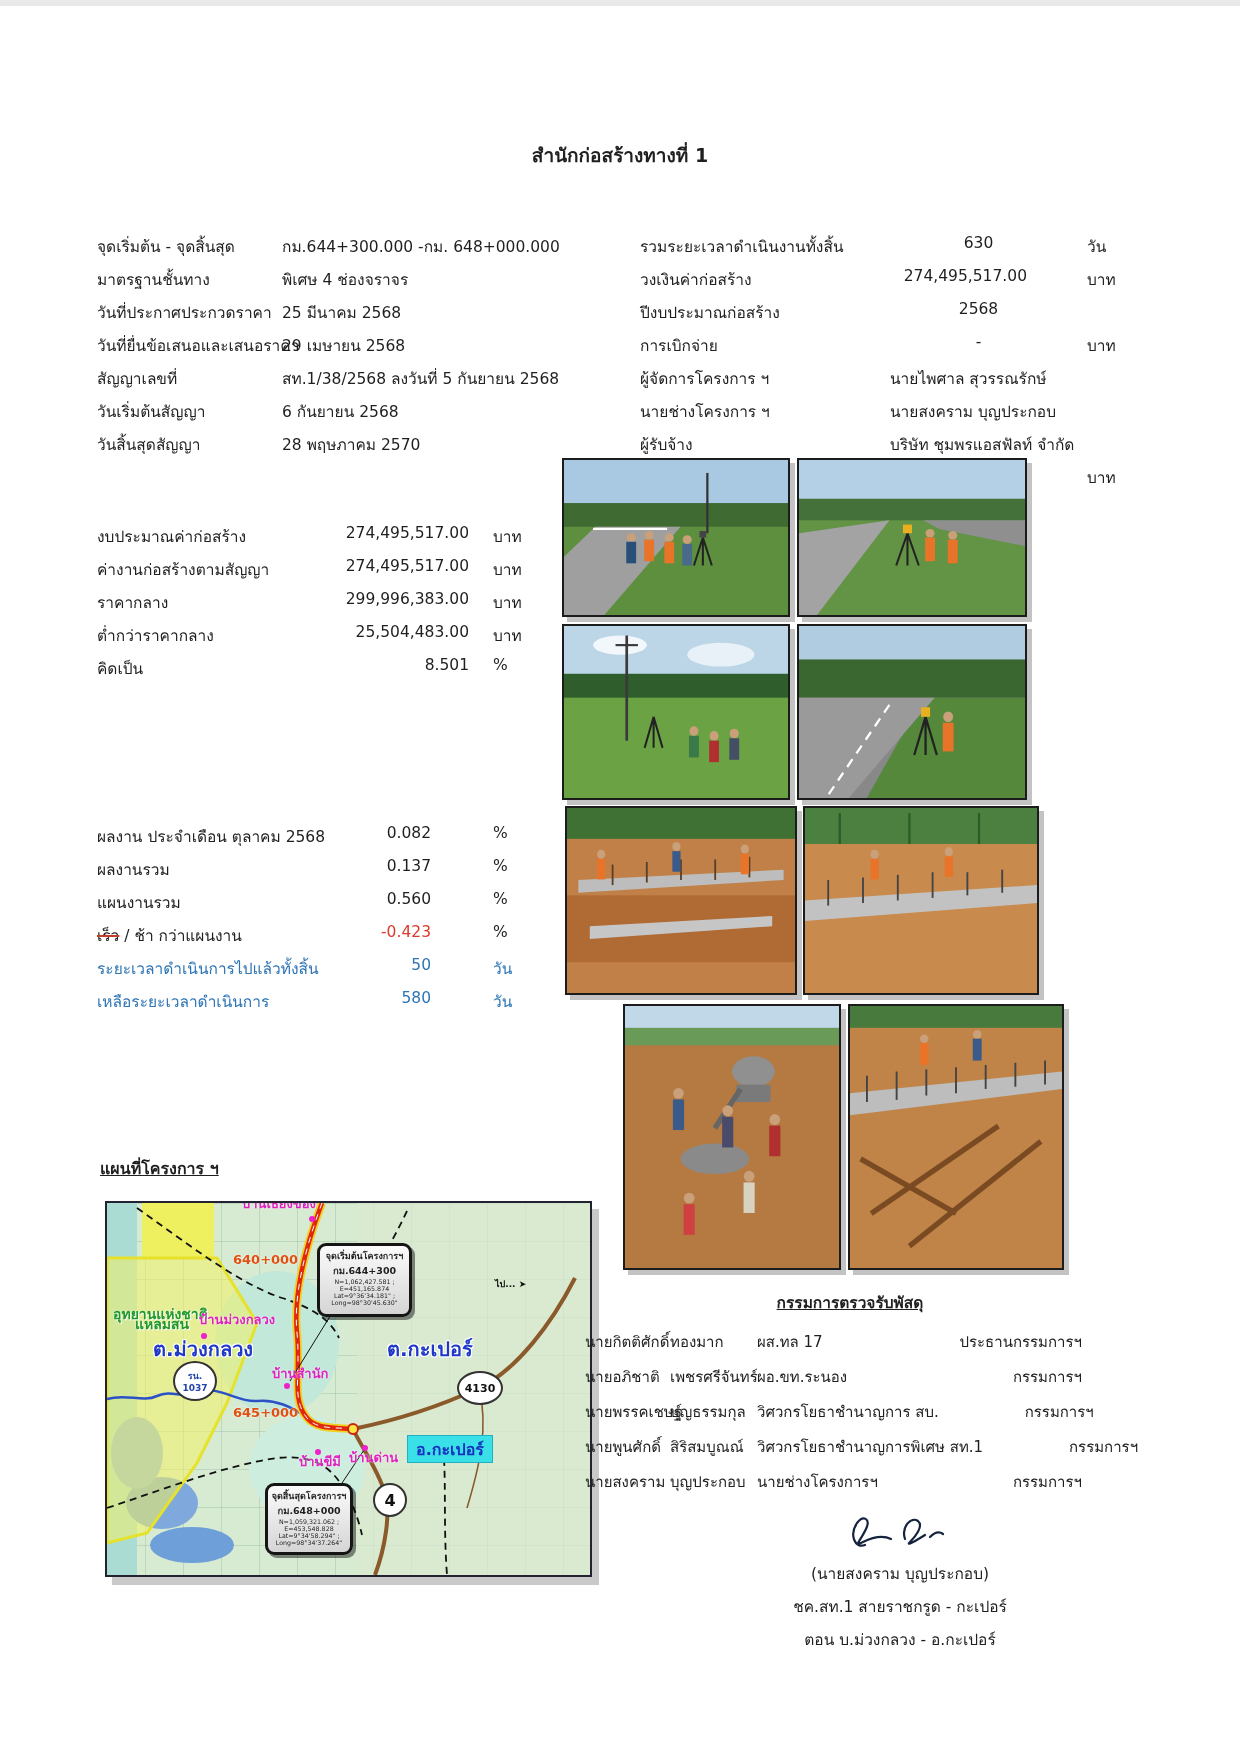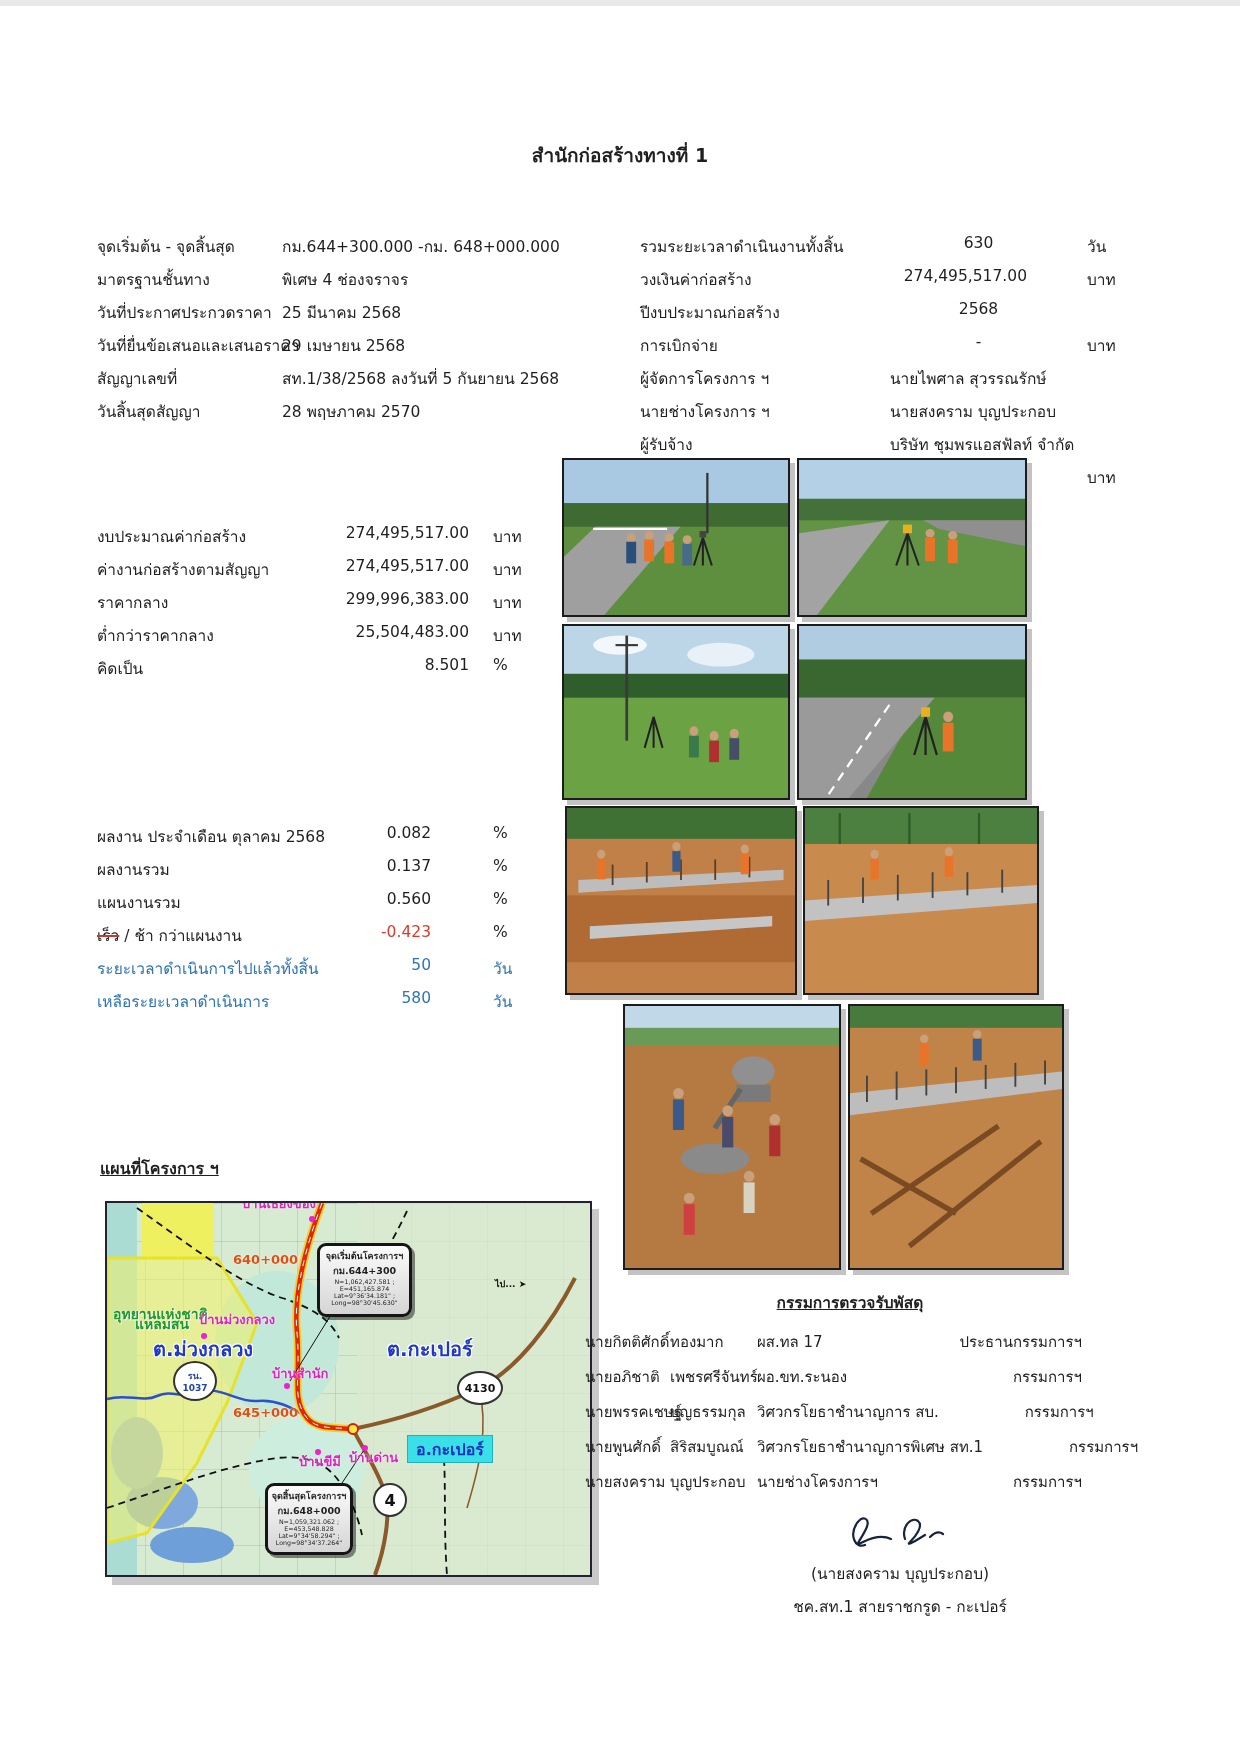--- a/index.html
+++ b/index.html
@@ -100,20 +100,25 @@
         <span class="unit"></span>
       </div>
     <div class="row">
         <span class="lbl">วันที่ยื่นข้อเสนอและเสนอราคา</span>
         <span class="val v-l">29 เมษายน 2568</span>
         <span class="unit"></span>
       </div>
     <div class="row">
         <span class="lbl">สัญญาเลขที่</span>
         <span class="val v-l">สท.1/38/2568  ลงวันที่ 5 กันยายน 2568</span>
+        <span class="unit"></span>
+      </div>
+    <div class="row">
+        <span class="lbl">วันเริ่มต้นสัญญา</span>
+        <span class="val v-l">6 กันยายน  2568</span>
         <span class="unit"></span>
       </div>
     <div class="row">
         <span class="lbl">วันสิ้นสุดสัญญา</span>
         <span class="val v-l">28 พฤษภาคม 2570</span>
         <span class="unit"></span>
       </div>
   </div>
 
   <div class="abs right-block rows" style="top:228px;">
@@ -488,15 +493,16 @@
         <span class="cm-role">กรรมการฯ</span>
       </div>
   </div>
 
   <div class="abs sig-block">
     <svg width="130" height="42" viewBox="0 0 130 42">
       <path d="M30,34 C20,38 14,24 22,12 C28,4 36,7 31,18 C26,29 18,36 28,31 C38,26 48,24 56,28 M70,28 C66,16 76,5 83,10 C89,15 80,26 75,31 C70,36 82,29 90,24 M95,26 C99,22 104,20 108,23" stroke="#16233f" fill="none" stroke-width="2.2" stroke-linecap="round"></path>
     </svg>
     <div class="sig-line">(นายสงคราม บุญประกอบ)</div>
     <div class="sig-line">ชค.สท.1 สายราชกรูด - กะเปอร์</div>
+    <div class="sig-line">ตอน บ.ม่วงกลวง - อ.กะเปอร์</div>
   </div>
 
 </div>
 
 </body></html>

